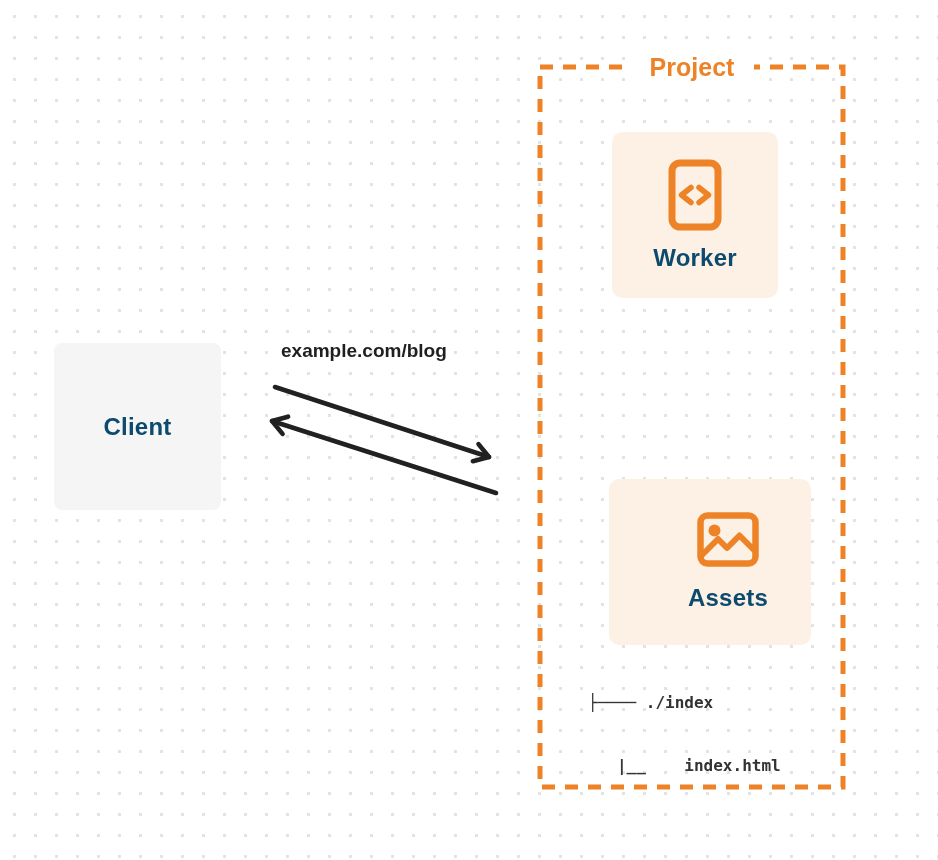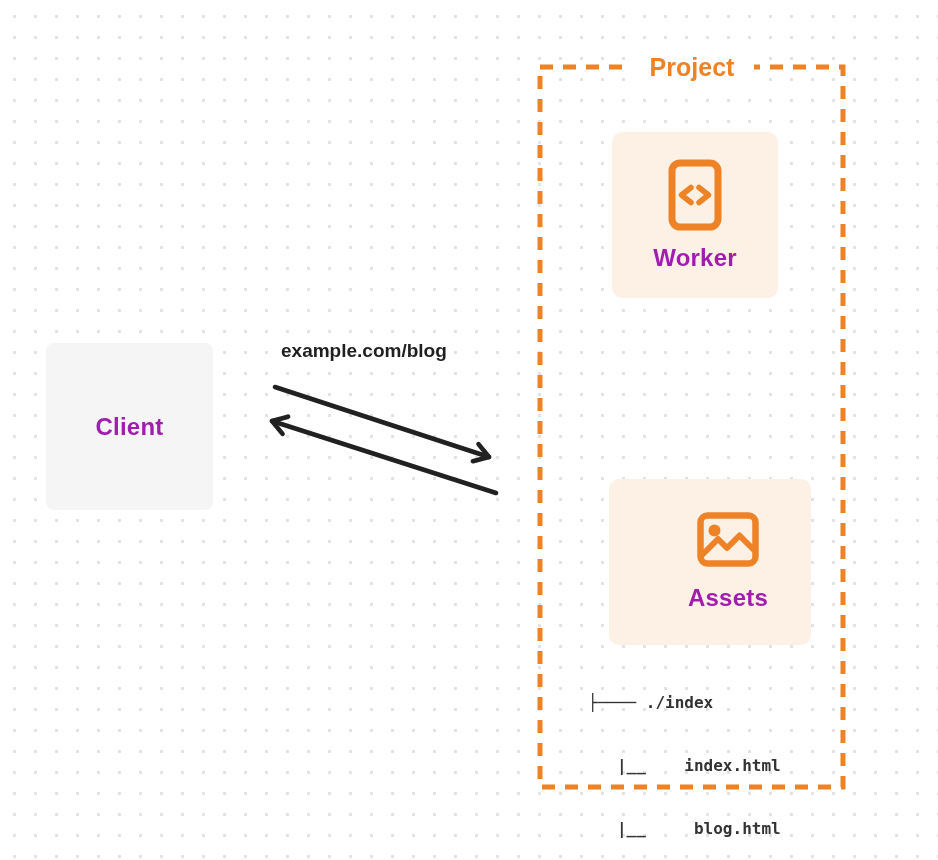--- a/index.html
+++ b/index.html
@@ -12,30 +12,30 @@
     position: relative;
     width: 938px; height: 860px;
     background-color: #ffffff;
     background-image: radial-gradient(circle, #e3e3e6 1.5px, transparent 1.7px);
     background-size: 21px 21px;
     background-position: 4px 6px;
   }
   
   .client-box {
     position: absolute;
-    left: 46px; top: 343px;
+    left: 54px; top: 343px;
     width: 167px; height: 167px;
     background: #f5f5f6;
     border-radius: 8px;
     display: flex; align-items: center; justify-content: center;
   }
   .node-label {
     font-size: 24px;
     font-weight: bold;
-    color: #a21caf;
+    color: #0c4a6e;
     letter-spacing: 0.2px;
   }
   
   .request-label {
     position: absolute;
     left: 281px; top: 340px;
     font-size: 19px;
     font-weight: bold;
     color: #1f1f1f;
   }
@@ -132,17 +132,16 @@
         <circle cx="17.5" cy="18.5" r="6" fill="#ed8227"></circle>
         <path d="M5 43 L21 27 L30 36 L42.5 23.5 L57 38" fill="none" stroke="#ed8227" stroke-width="6" stroke-linecap="round" stroke-linejoin="round"></path>
       </svg>
     </span>
     <span class="node-label">Assets</span>
   </div>
 
   <div class="file-tree">
     <div>├──── ./index</div>
     <div>   |__    index.html</div>
-    <div>   |__     blog.html</div>
     
   </div>
 
 </div>
 
 </body></html>

